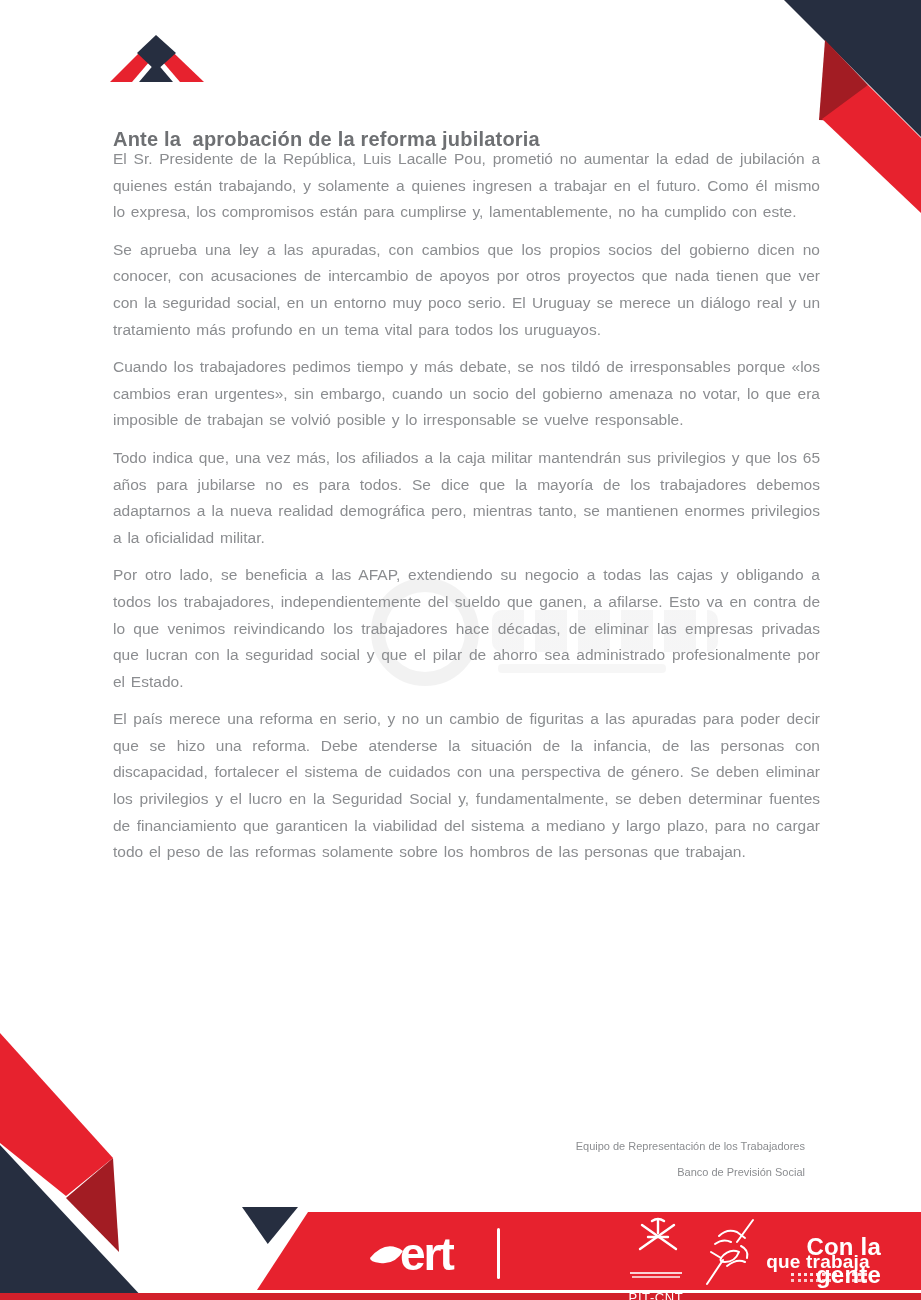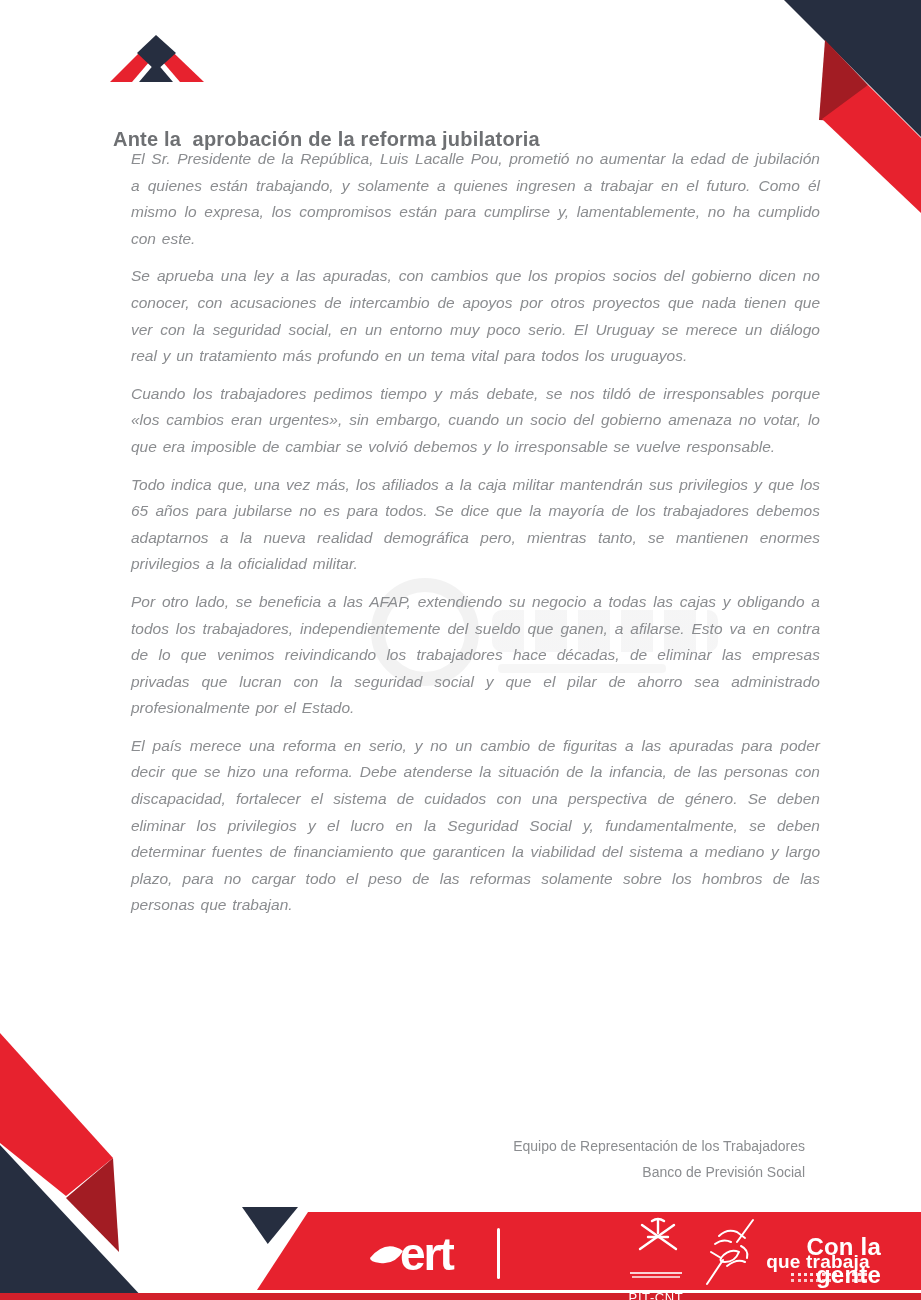--- a/index.html
+++ b/index.html
@@ -26,24 +26,24 @@
   .title {
     position:absolute; left:113px; top:96px; width:720px;
     font-size:20px; font-weight:bold; color:#6e7073; letter-spacing:.2px; white-space:pre;margin-top:32px;
   }
 
   
   .content {
     position:absolute; left:113px; top:146px; width:707px;
     color:#8b8d90; font-size:15.5px; line-height:26.6px; text-align:justify;
   }
-  .content p { margin:0 0 11px 18px; word-spacing:1.5px;font-style:italic; }
+  .content p { margin:0 0 11px 0; word-spacing:1.5px; }
   .signature {
     position:absolute; left:113px; top:1133px; width:692px; text-align:right;
-    color:#8b8d90; font-size:14px; line-height:26px;
+    color:#8b8d90; font-size:11px; line-height:26px;
   }
 
   
   .strip { position:absolute; left:0; top:1293px; width:921px; height:7px; background:#d2202b; }
   .banner {
     position:absolute; left:0; top:1212px; width:921px; height:78px; background:#e7222e;
     clip-path:polygon(308px 0, 921px 0, 921px 78px, 257px 78px);
   }
   .banner-navy-tri {
     position:absolute; left:242px; top:1207px; width:56px; height:37px; background:#262e40;
@@ -90,21 +90,21 @@
     <polygon points="46,20 70,48 22,48" fill="#ffffff"></polygon>
     <polygon points="46,1 66,19 46,37 27,19" fill="#262e40"></polygon>
     <polygon points="46,28 63,48 29,48" fill="#262e40"></polygon>
   </svg>
 
   <div class="title">Ante la  aprobación de la reforma jubilatoria</div>
 
   <div class="content">
     <p>El Sr. Presidente de la República, Luis Lacalle Pou, prometió no aumentar la edad de jubilación a quienes están trabajando, y solamente a quienes ingresen a trabajar en el futuro. Como él mismo lo expresa, los compromisos están para cumplirse y, lamentablemente, no ha cumplido con este.</p>
     <p>Se aprueba una ley a las apuradas, con cambios que los propios socios del gobierno dicen no conocer, con acusaciones de intercambio de apoyos por otros proyectos que nada tienen que ver con la seguridad social, en un entorno muy poco serio. El Uruguay se merece un diálogo real y un tratamiento más profundo en un tema vital para todos los uruguayos.</p>
-    <p>Cuando los trabajadores pedimos tiempo y más debate, se nos tildó de irresponsables porque «los cambios eran urgentes», sin embargo, cuando un socio del gobierno amenaza no votar, lo que era imposible de cambiar se volvió debemos y lo irresponsable se vuelve responsable.</p>
+    <p>Cuando los trabajadores pedimos tiempo y más debate, se nos tildó de irresponsables porque «los cambios eran urgentes», sin embargo, cuando un socio del gobierno amenaza no votar, lo que era imposible de trabajan se volvió posible y lo irresponsable se vuelve responsable.</p>
     <p>Todo indica que, una vez más, los afiliados a la caja militar mantendrán sus privilegios y que los 65 años para jubilarse no es para todos. Se dice que la mayoría de los trabajadores debemos adaptarnos a la nueva realidad demográfica pero, mientras tanto, se mantienen enormes privilegios a la oficialidad militar.</p>
     <p>Por otro lado, se beneficia a las AFAP, extendiendo su negocio a todas las cajas y obligando a todos los trabajadores, independientemente del sueldo que ganen, a afilarse. Esto va en contra de lo que venimos reivindicando los trabajadores hace décadas, de eliminar las empresas privadas que lucran con la seguridad social y que el pilar de ahorro sea administrado profesionalmente por el Estado.</p>
     <p>El país merece una reforma en serio, y no un cambio de figuritas a las apuradas para poder decir que se hizo una reforma. Debe atenderse la situación de la infancia, de las personas con discapacidad, fortalecer el sistema de cuidados con una perspectiva de género. Se deben eliminar los privilegios y el lucro en la Seguridad Social y, fundamentalmente, se deben determinar fuentes de financiamiento que garanticen la viabilidad del sistema a mediano y largo plazo, para no cargar todo el peso de las reformas solamente sobre los hombros de las personas que trabajan.</p>
   </div>
 
   <div class="signature">
     <div>Equipo de Representación de los Trabajadores</div>
     <div>Banco de Previsión Social</div>
   </div>
 

